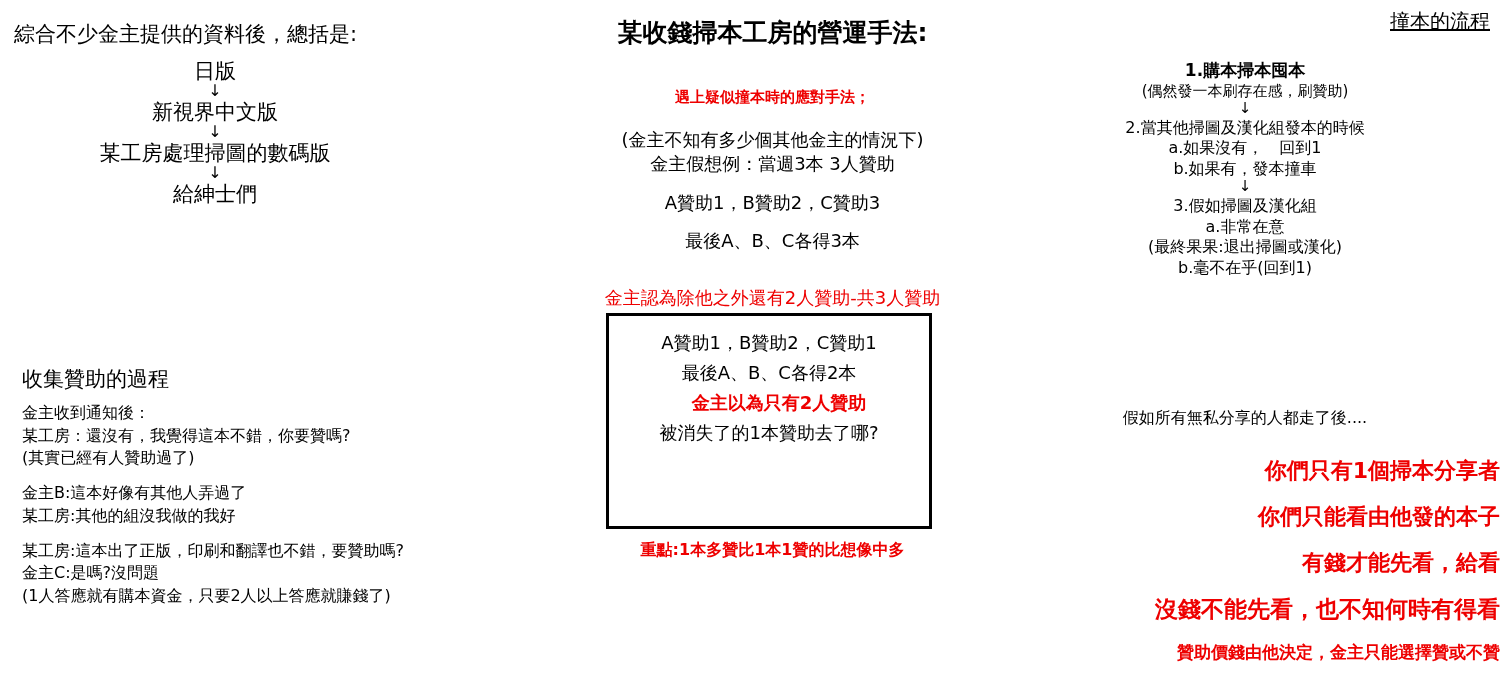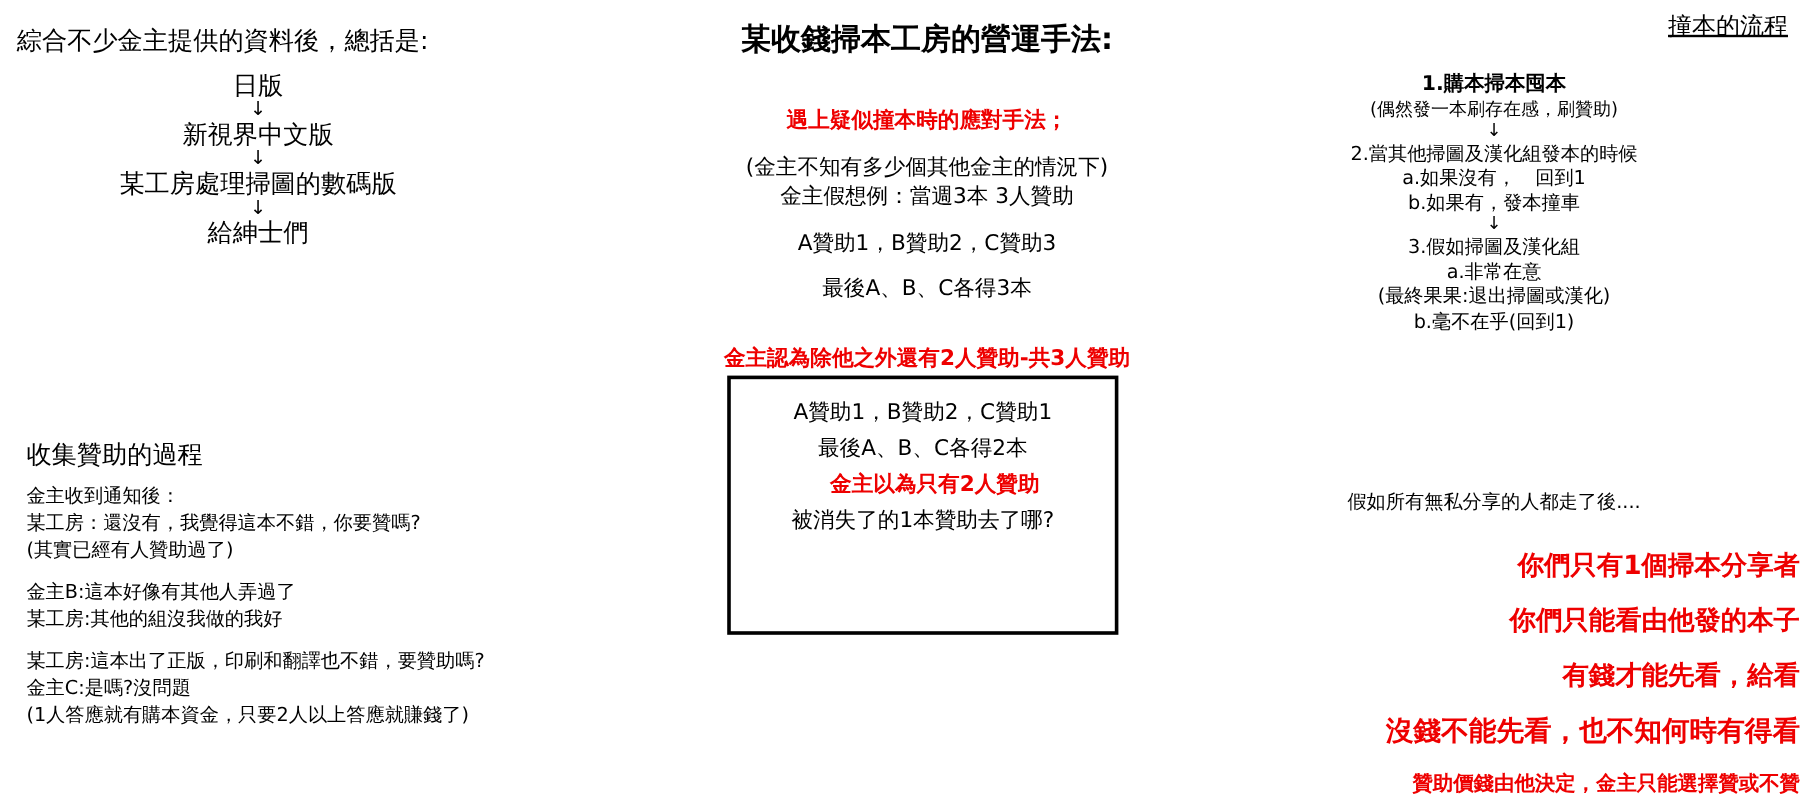--- a/index.html
+++ b/index.html
@@ -79,42 +79,42 @@
     font-size: 25px;
     font-weight: bold;
     white-space: nowrap;
   }
   .m-red-head {
     position: absolute;
     top: 88px;
     left: 0;
     width: 455px;
     text-align: center;
-    font-size: 18px;
+    font-size: 15px;
     font-weight: bold;
     color: #ee0000;
   }
   .m-lines {
     position: absolute;
     top: 128px;
     left: 0;
     width: 455px;
     text-align: center;
     font-size: 18px;
     line-height: 1.35;
   }
   .m-lines .sp { height: 14px; }
   .m-red-note {
     position: absolute;
     top: 286px;
     left: 0;
     width: 455px;
     text-align: center;
     font-size: 18px;
-    font-weight: bold;
+    font-weight: normal;
     color: #ee0000;
   }
   .m-box {
     position: absolute;
     top: 313px;
     left: 61px;
     width: 326px;
     height: 216px;
     border: 3px solid #000;
     box-sizing: border-box;
@@ -232,20 +232,21 @@
 
     <div class="m-red-note">金主認為除他之外還有2人贊助-共3人贊助</div>
 
     <div class="m-box">
       <div>A贊助1，B贊助2，C贊助1</div>
       <div>最後A、B、C各得2本</div>
       <div class="r">金主以為只有2人贊助</div>
       <div>被消失了的1本贊助去了哪?</div>
     </div>
 
+    <div class="m-foot">重點:1本多贊比1本1贊的比想像中多</div>
   </div>
 
   <div class="col" id="col-right">
 
     <div class="r-title">撞本的流程</div>
 
     <div class="r-flow">
       <div class="big">1.購本掃本囤本</div>
       <div>(偶然發一本刷存在感，刷贊助)</div>
       <div class="arrow">↓</div>

